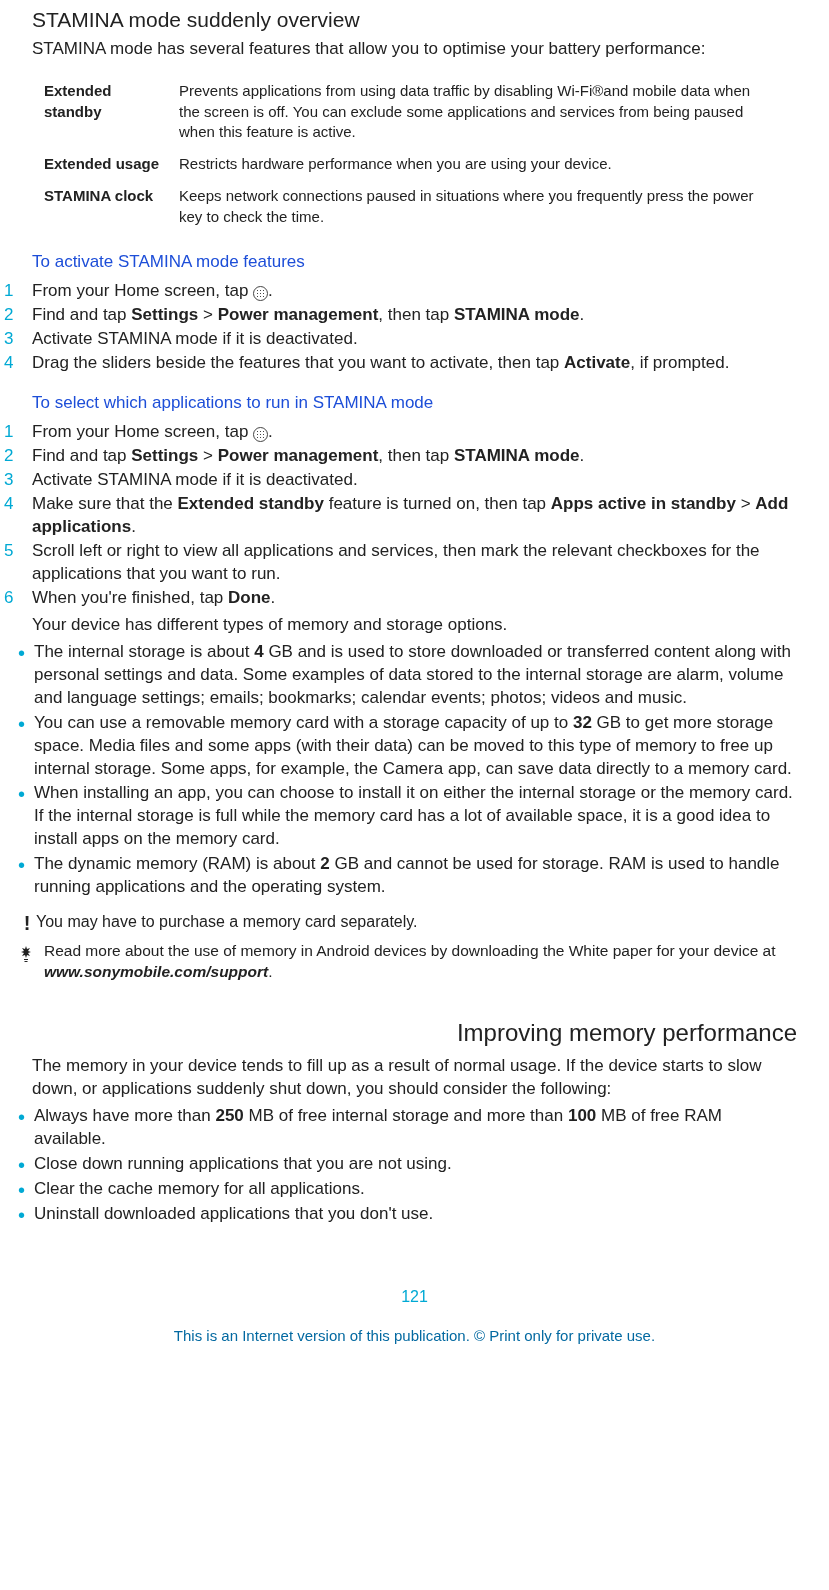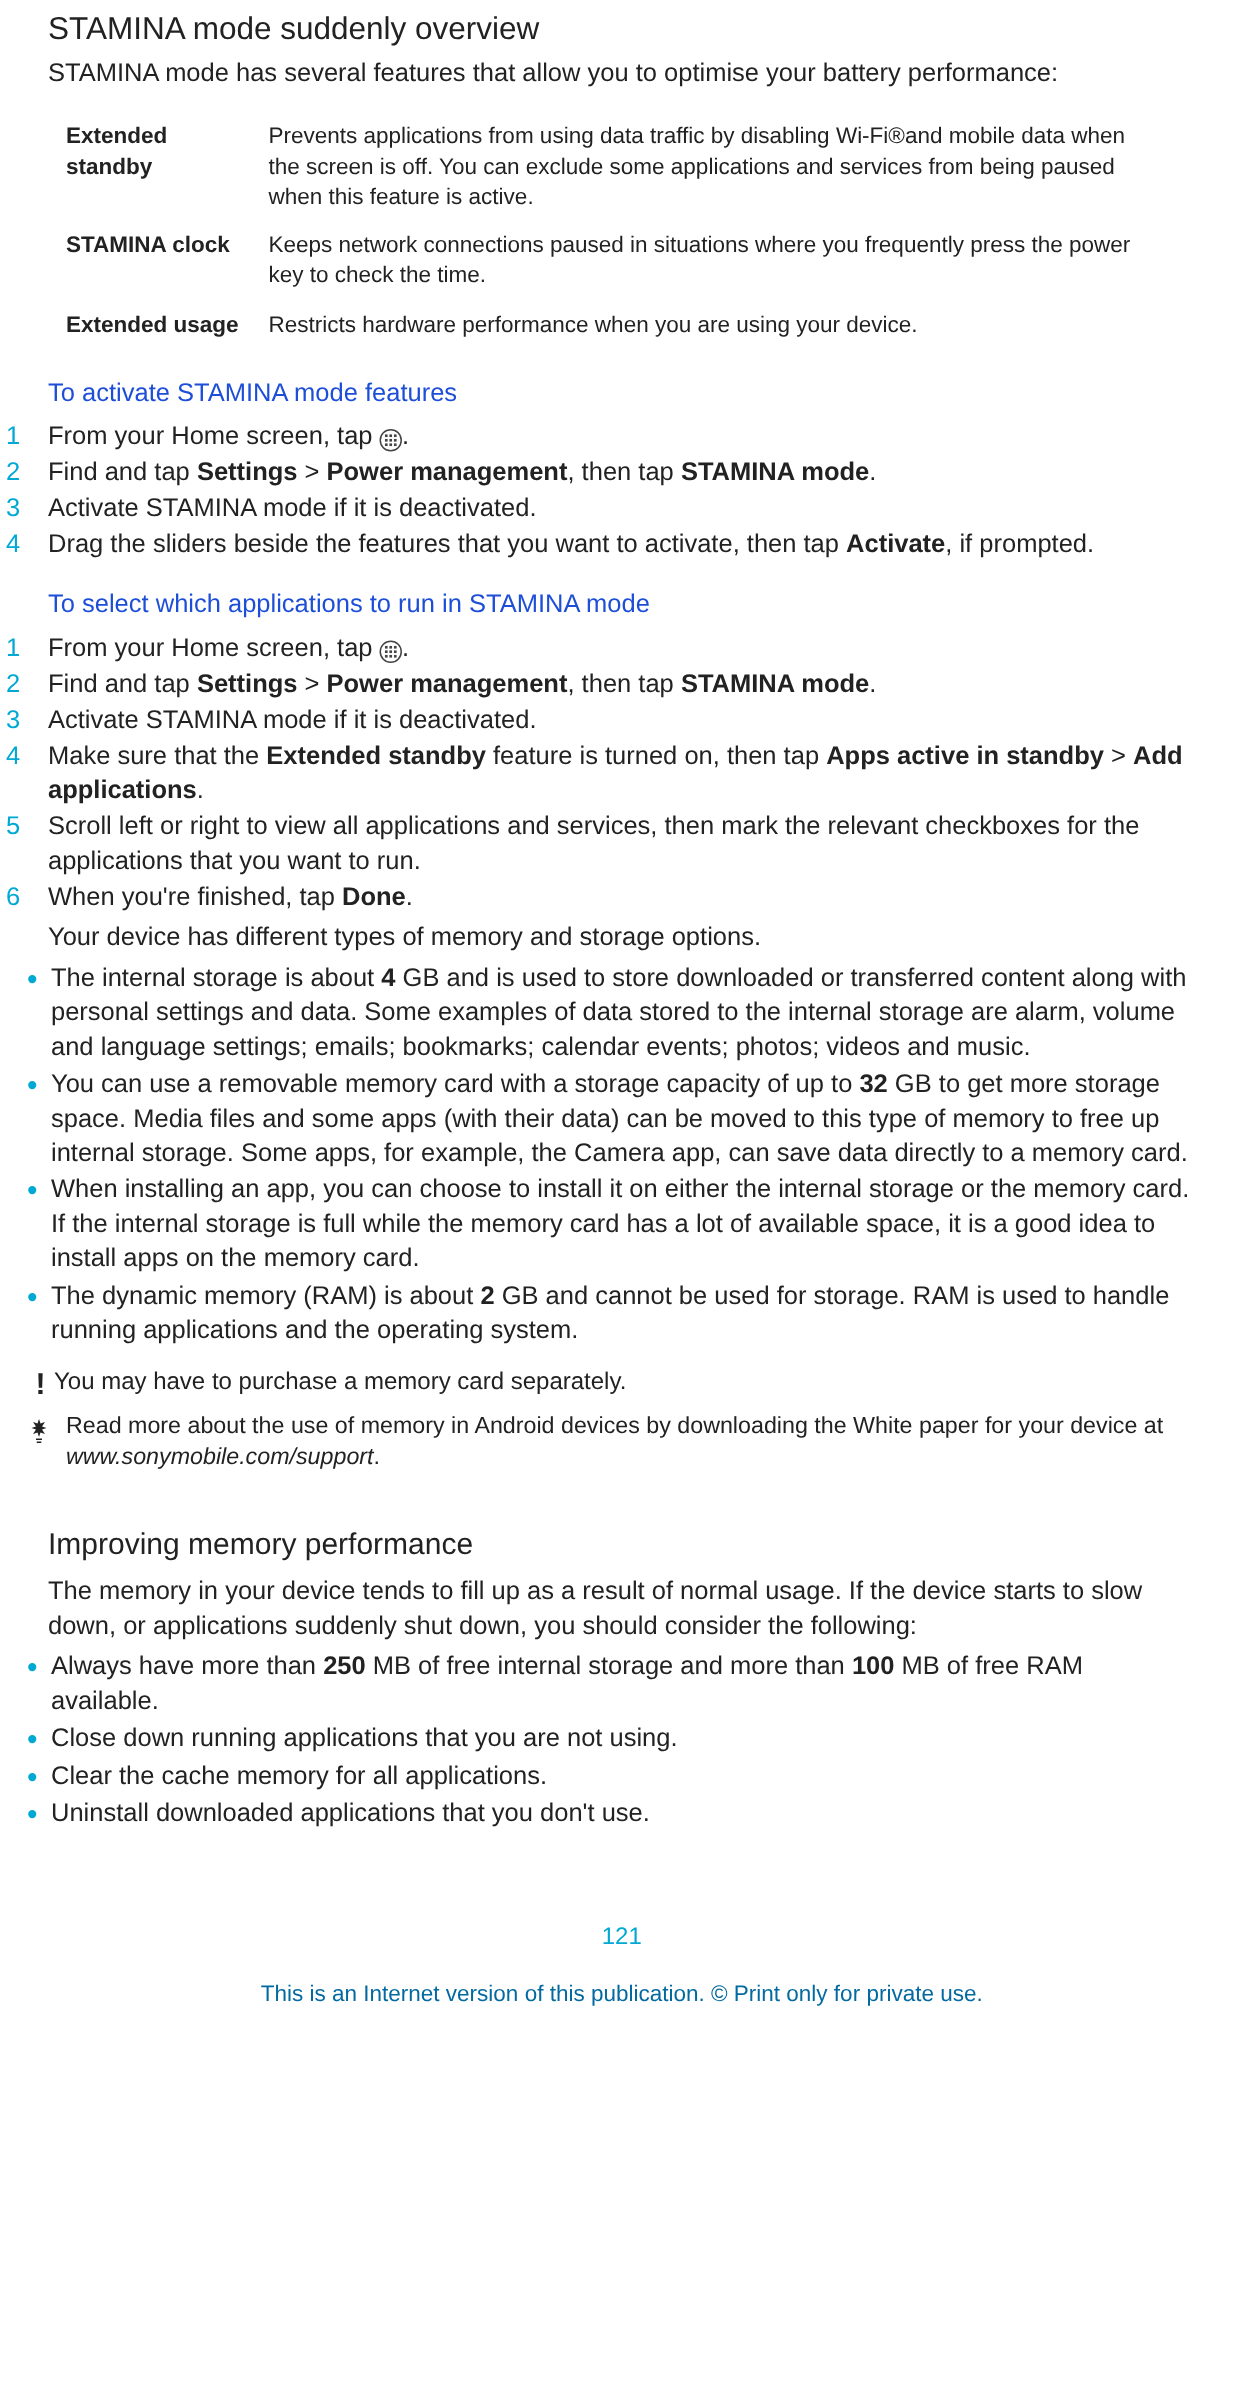--- a/index.html
+++ b/index.html
@@ -102,22 +102,22 @@
     line-height: 1;
     padding-top: 2px;
   }
   .bullets .btxt { flex: 1; }
   .note { display: flex; margin: 12px 0 6px 0; margin-left:-14px; }
   .note .nicon { width:18px; flex:0 0 18px; font-weight:bold; font-size:20px; line-height:1; padding-top:2px; text-align:center;}
   .note .ntxt { flex:1; font-size:16px; }
   .tip { display:flex; margin: 8px 0 0 0; margin-left:-14px;}
   .tip .ticon { width:26px; flex:0 0 26px; font-size:17px; line-height:1; padding-top:4px; text-align:left;}
   .tip .ttxt { flex:1; font-size:15.5px; }
-  .italic { font-style: italic; }
-  h3.sub2 { font-size: 20px; font-weight: normal; margin: 34px 0 6px 0; }
+  .italic { font-style: italic; font-weight: bold; }
+  h3.sub2 { font-size: 24px; font-weight: normal; margin: 34px 0 6px 0; text-align: right; }
   .pagenum { color:#00a9d4; text-align:center; font-size:16px; margin-top:60px; }
   .footer { color:#0369a1; text-align:center; font-size:15px; margin-top:18px; }
   b { font-weight: bold; }
   .content { padding-left: 0; }
   .indent { padding-left: 0px; }
 </style>
 </head>
 <body>
 
 <div class="page">
@@ -126,26 +126,26 @@
     <h2 class="overview">STAMINA mode suddenly overview</h2>
     <div class="intro">STAMINA mode has several features that allow you to optimise your battery performance:</div>
 
     <table class="features">
       <tbody>
           <tr>
         <td class="ft">Extended standby</td>
         <td>Prevents applications from using data traffic by disabling Wi-Fi®and mobile data when the screen is off. You can exclude some applications and services from being paused when this feature is active.</td>
       </tr>
       <tr>
+        <td class="ft">Extended usage</td>
+        <td>Restricts hardware performance when you are using your device.</td>
+      </tr>
+      <tr>
         <td class="ft">STAMINA clock</td>
         <td>Keeps network connections paused in situations where you frequently press the power key to check the time.</td>
-      </tr>
-      <tr>
-        <td class="ft">Extended usage</td>
-        <td>Restricts hardware performance when you are using your device.</td>
       </tr>
     </tbody>
       </table>
 
     <div class="subhead">To activate STAMINA mode features</div>
     <div class="steps indent">
       <div class="row">
         <div class="num">1</div>
         <div class="txt"><span>From your Home screen, tap </span><span class="apps-icon"></span><span>.</span></div>
       </div>

